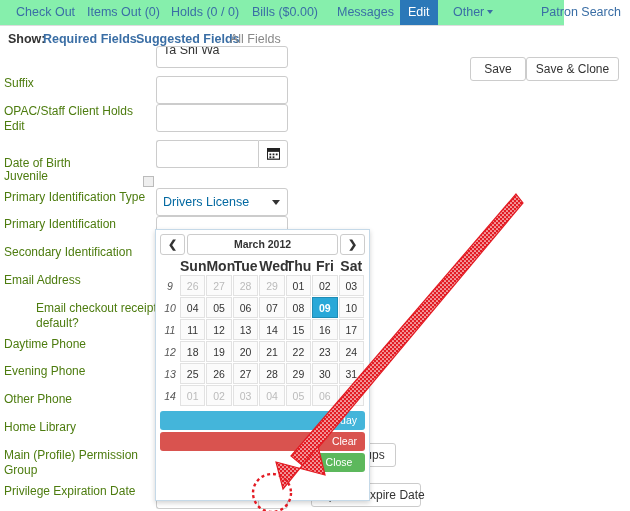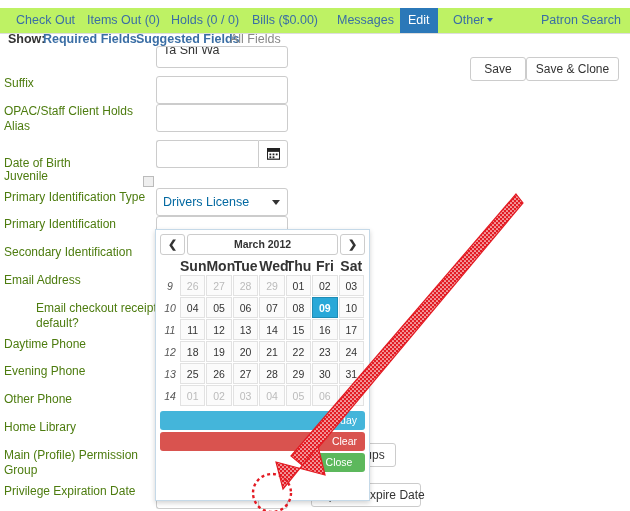--- a/index.html
+++ b/index.html
@@ -13,26 +13,26 @@
     position: relative;
     overflow: hidden;
     font-family: "Liberation Sans", sans-serif;
     font-size: 12px;
     color: #333333;
   }
 
   
   .topnav {
     position: absolute;
-    top: 8px; left: 0;
-    width: 630px;
+    top: 0; left: 0;
+    width: 564px;
     height: 26px;
     border-bottom: 1px solid #dddddd;
     box-sizing: border-box;
-    background: #bef264;
+    background: #86efac;
   }
   .topnav .tab {
     position: absolute;
     top: 0;
     height: 25px;
     line-height: 25px;
     font-size: 12.5px;
     color: #3a6ea5;
     white-space: nowrap;
     padding: 0 8px;
@@ -316,21 +316,21 @@
 <div class="showrow">
   <span class="lbl">Show:</span>
   <span class="lnk" style="left:43px;">Required Fields</span>
   <span class="lnk" style="left:136px;">Suggested Fields</span>
   <span class="lnk muted" style="left:230px;">All Fields</span>
   <button class="btn-plain" style="left:526px; top:31px; width:93px;">Save &amp; Clone</button>
   <button class="btn-plain" style="left:470px; top:31px; width:56px;">Save</button>
 </div>
 
 <div class="flabel" style="top:76px;">Suffix</div>
-<div class="flabel" style="top:104px;">OPAC/Staff Client Holds Alias</div>
+<div class="flabel" style="top:104px;">OPAC/Staff Client Holds Edit</div>
 <div class="flabel" style="top:140px;margin-top:16px;">Date of Birth</div>
 <div class="flabel" style="top:169px;">Juvenile</div>
 <div class="flabel" style="top:190px;">Primary Identification Type</div>
 <div class="flabel" style="top:217px;">Primary Identification</div>
 <div class="flabel" style="top:245px;">Secondary Identification</div>
 <div class="flabel" style="top:273px;">Email Address</div>
 <div class="flabel" style="top:301px;margin-left:32px;">Email checkout receipts by default?</div>
 <div class="flabel" style="top:337px;">Daytime Phone</div>
 <div class="flabel" style="top:364px;">Evening Phone</div>
 <div class="flabel" style="top:392px;">Other Phone</div>

